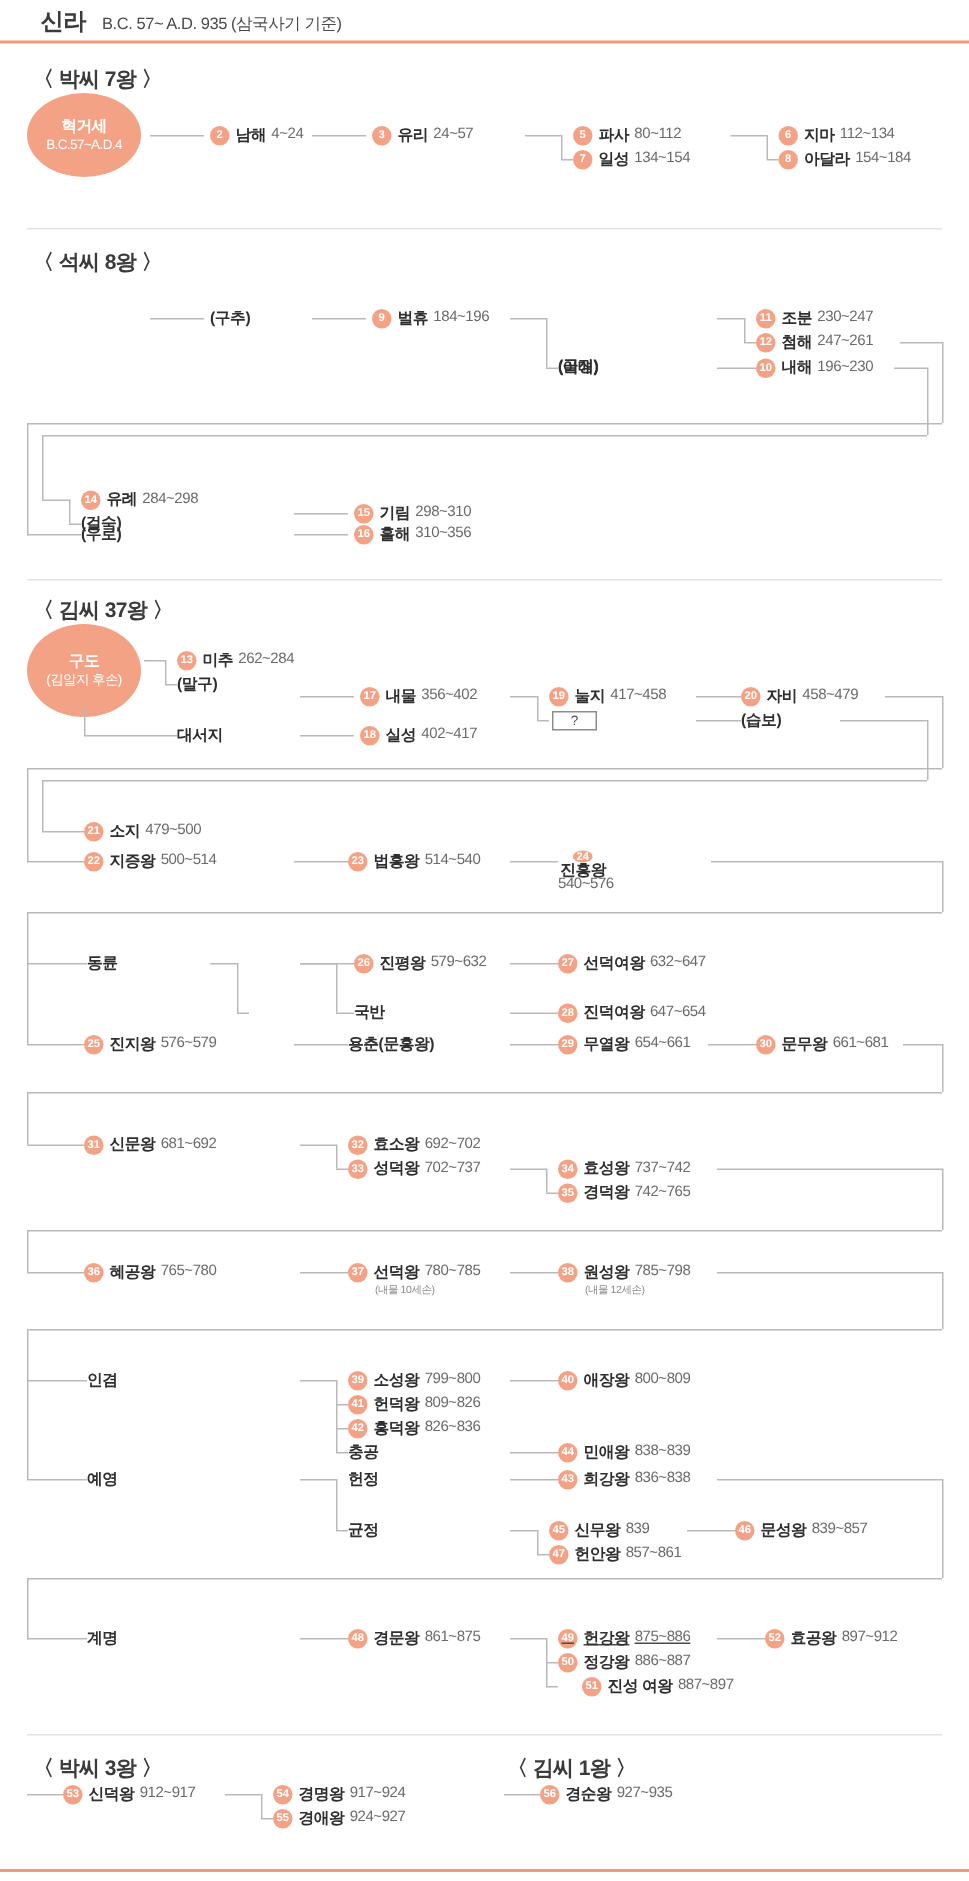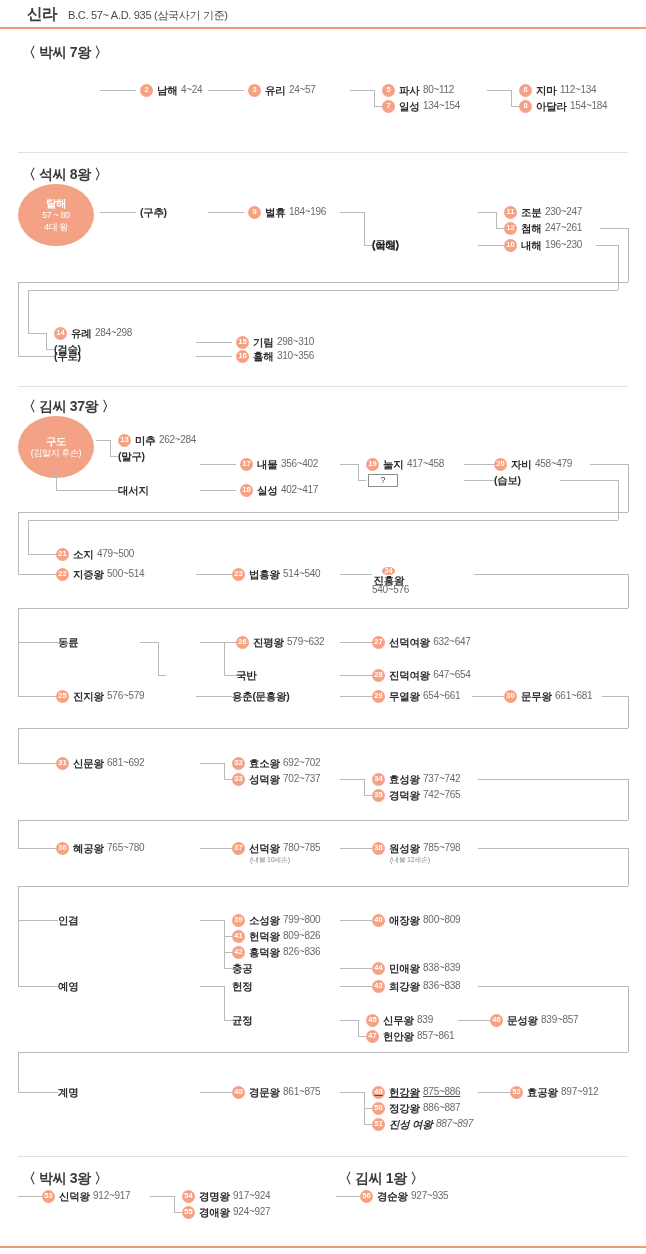--- a/index.html
+++ b/index.html
@@ -152,20 +152,24 @@
 <div id="page">
 
   <div class="hdr">
     <div class="hdr-title">신라</div>
     <div class="hdr-sub">B.C. 57~ A.D. 935 (삼국사기 기준)</div>
     <div class="hdr-rule"></div>
   </div>
 
   <div class="clan-head" style="left:22px; top:44px;">〈 박씨 7왕 〉</div>
 
+  <div class="oval" style="left:18px; top:62px; width:76px; height:56px;">
+    <span class="oval-n">혁거세</span>
+    <span class="oval-d">B.C.57~A.D.4</span>
+  </div>
 
   <div class="h" style="left:100px; top:90px; width:36px;"></div>
   <div class="node" style="left:140px; top:83px;">
     <span class="badge">2</span>
     <span class="nm">남해</span>
     <span class="yr">4~24</span>
   </div>
 
   <div class="h" style="left:208px; top:90px; width:36px;"></div>
   <div class="node" style="left:248px; top:83px;">
@@ -199,25 +203,20 @@
   <div class="node" style="left:519px; top:99px;">
     <span class="badge">8</span>
     <span class="nm">아달라</span>
     <span class="yr">154~184</span>
   </div>
 
   <div class="sec-rule" style="top:152px;"></div>
 
   <div class="clan-head" style="left:22px; top:166px;">〈 석씨 8왕 〉</div>
 
-  <div class="oval" style="left:18px; top:184px; width:76px; height:62px;">
-    <span class="oval-n">탈해</span>
-    <span class="oval-d">57 ~ 80</span>
-    <span class="oval-d">4대 왕</span>
-  </div>
 
   <div class="h" style="left:100px; top:212px; width:36px;"></div>
   <div class="node" style="left:140px; top:205px;">
     <span class="plain">(구추)</span>
   </div>
 
   <div class="h" style="left:208px; top:212px; width:36px;"></div>
   <div class="node" style="left:248px; top:205px;">
     <span class="badge">9</span>
     <span class="nm">벌휴</span>
@@ -645,21 +644,21 @@
   <div class="node" style="left:372px; top:1085px;text-decoration:underline;">
     <span class="badge">49</span>
     <span class="nm">헌강왕</span>
     <span class="yr">875~886</span>
   </div>
   <div class="node" style="left:372px; top:1101px;">
     <span class="badge">50</span>
     <span class="nm">정강왕</span>
     <span class="yr">886~887</span>
   </div>
-  <div class="node" style="left:372px; top:1117px;font-style:italic;">
+  <div class="node" style="left:388px; top:1117px;">
     <span class="badge">51</span>
     <span class="nm">진성 여왕</span>
     <span class="yr">887~897</span>
   </div>
 
   <div class="h" style="left:478px; top:1092px; width:32px;"></div>
   <div class="node" style="left:510px; top:1085px;">
     <span class="badge">52</span>
     <span class="nm">효공왕</span>
     <span class="yr">897~912</span>

